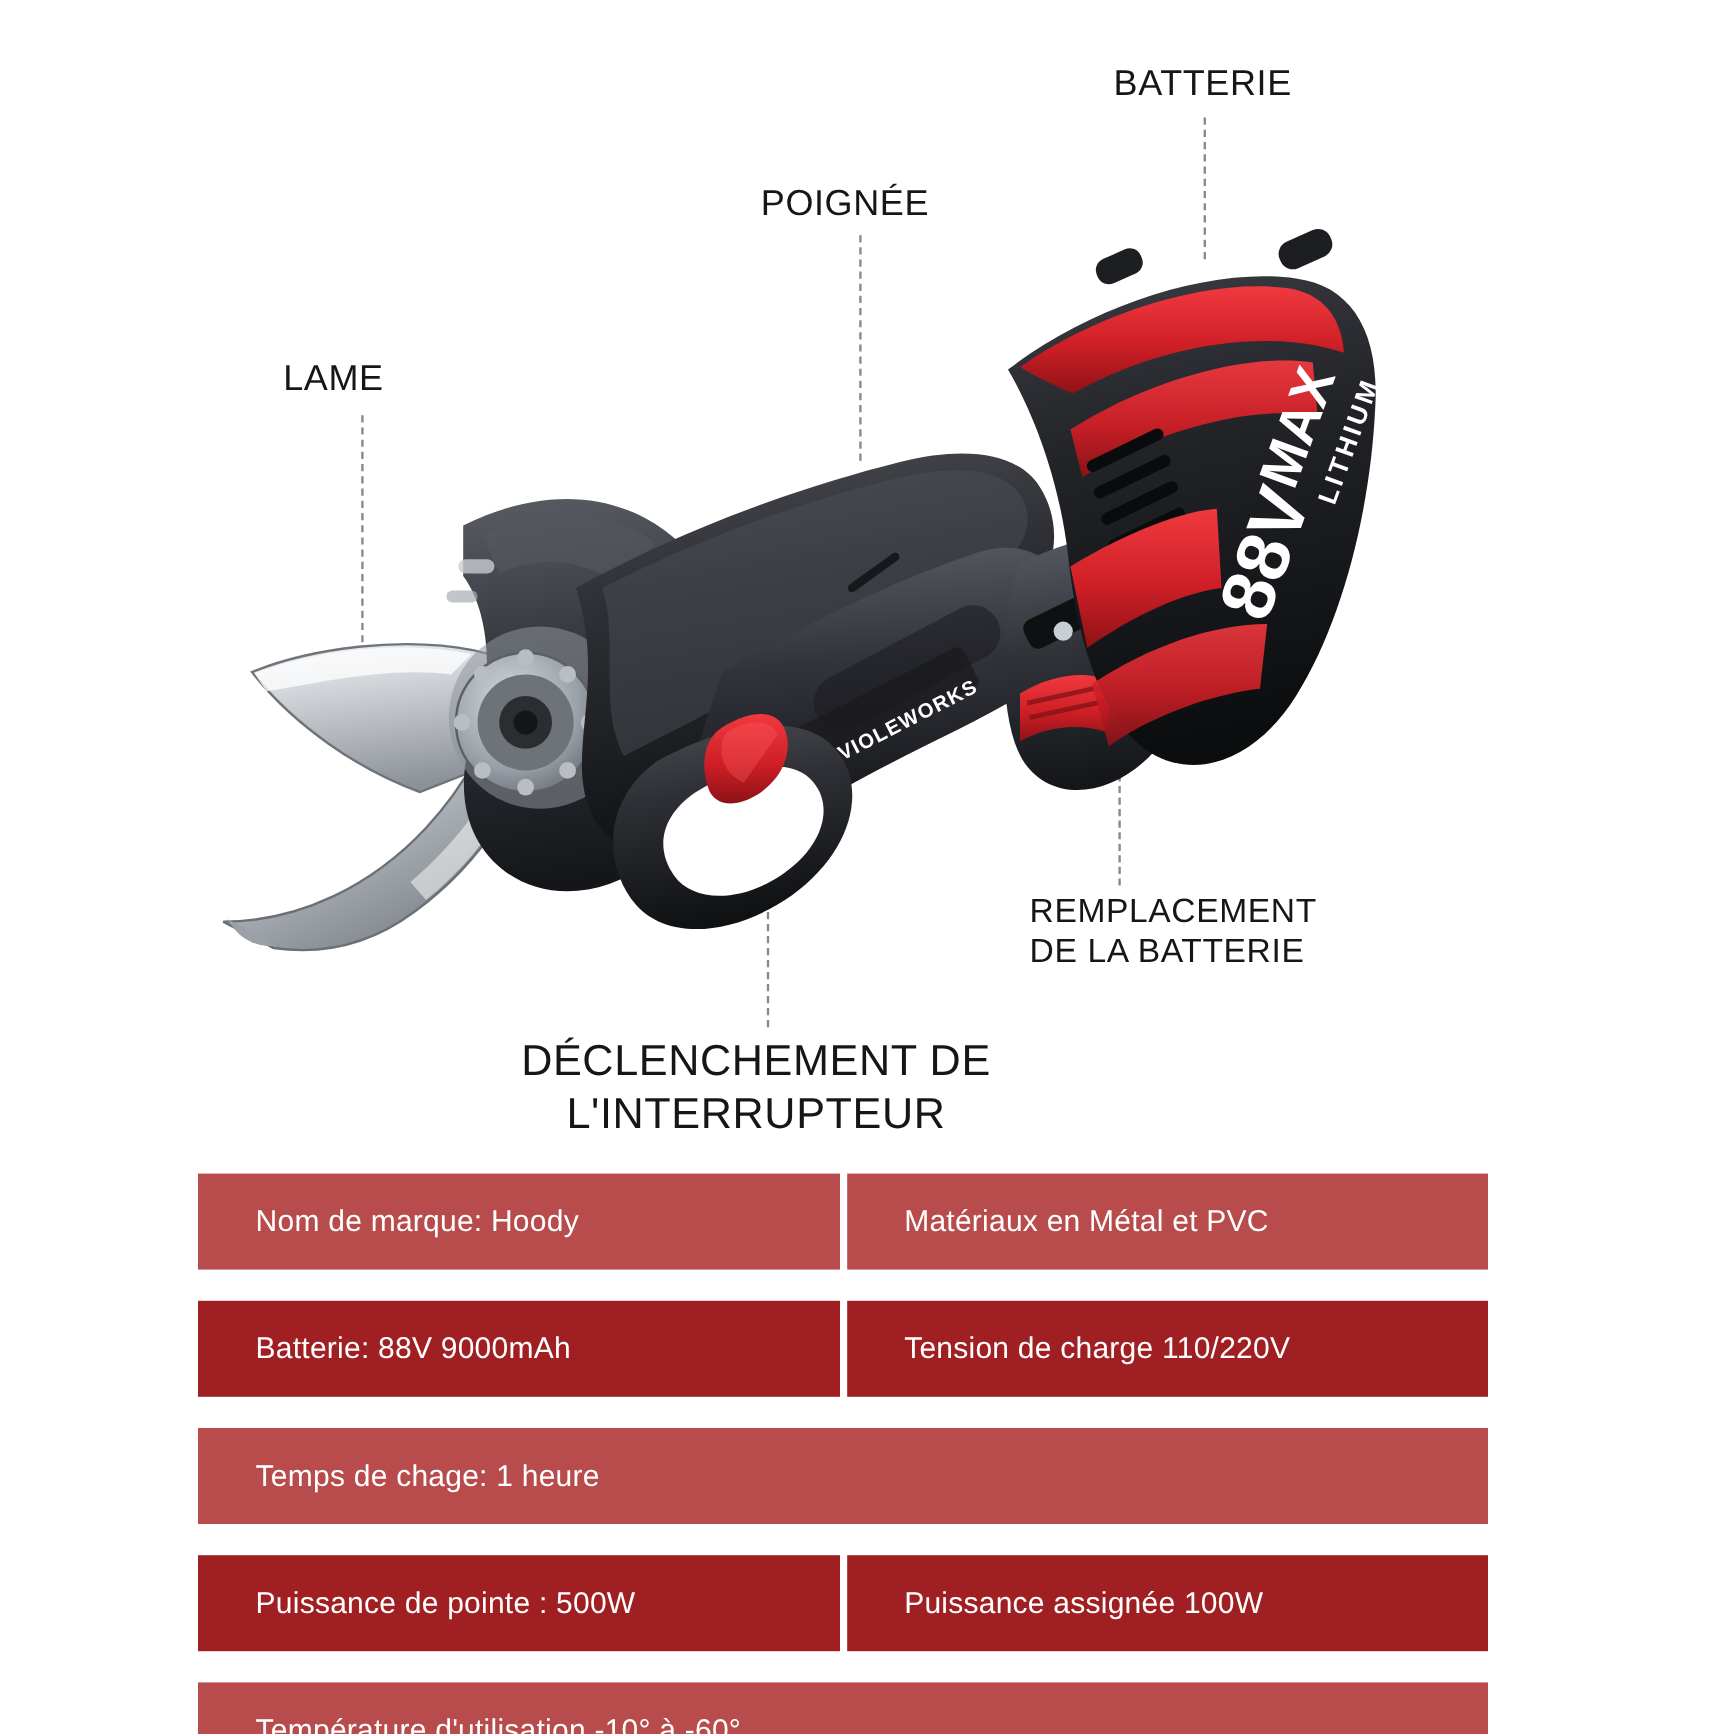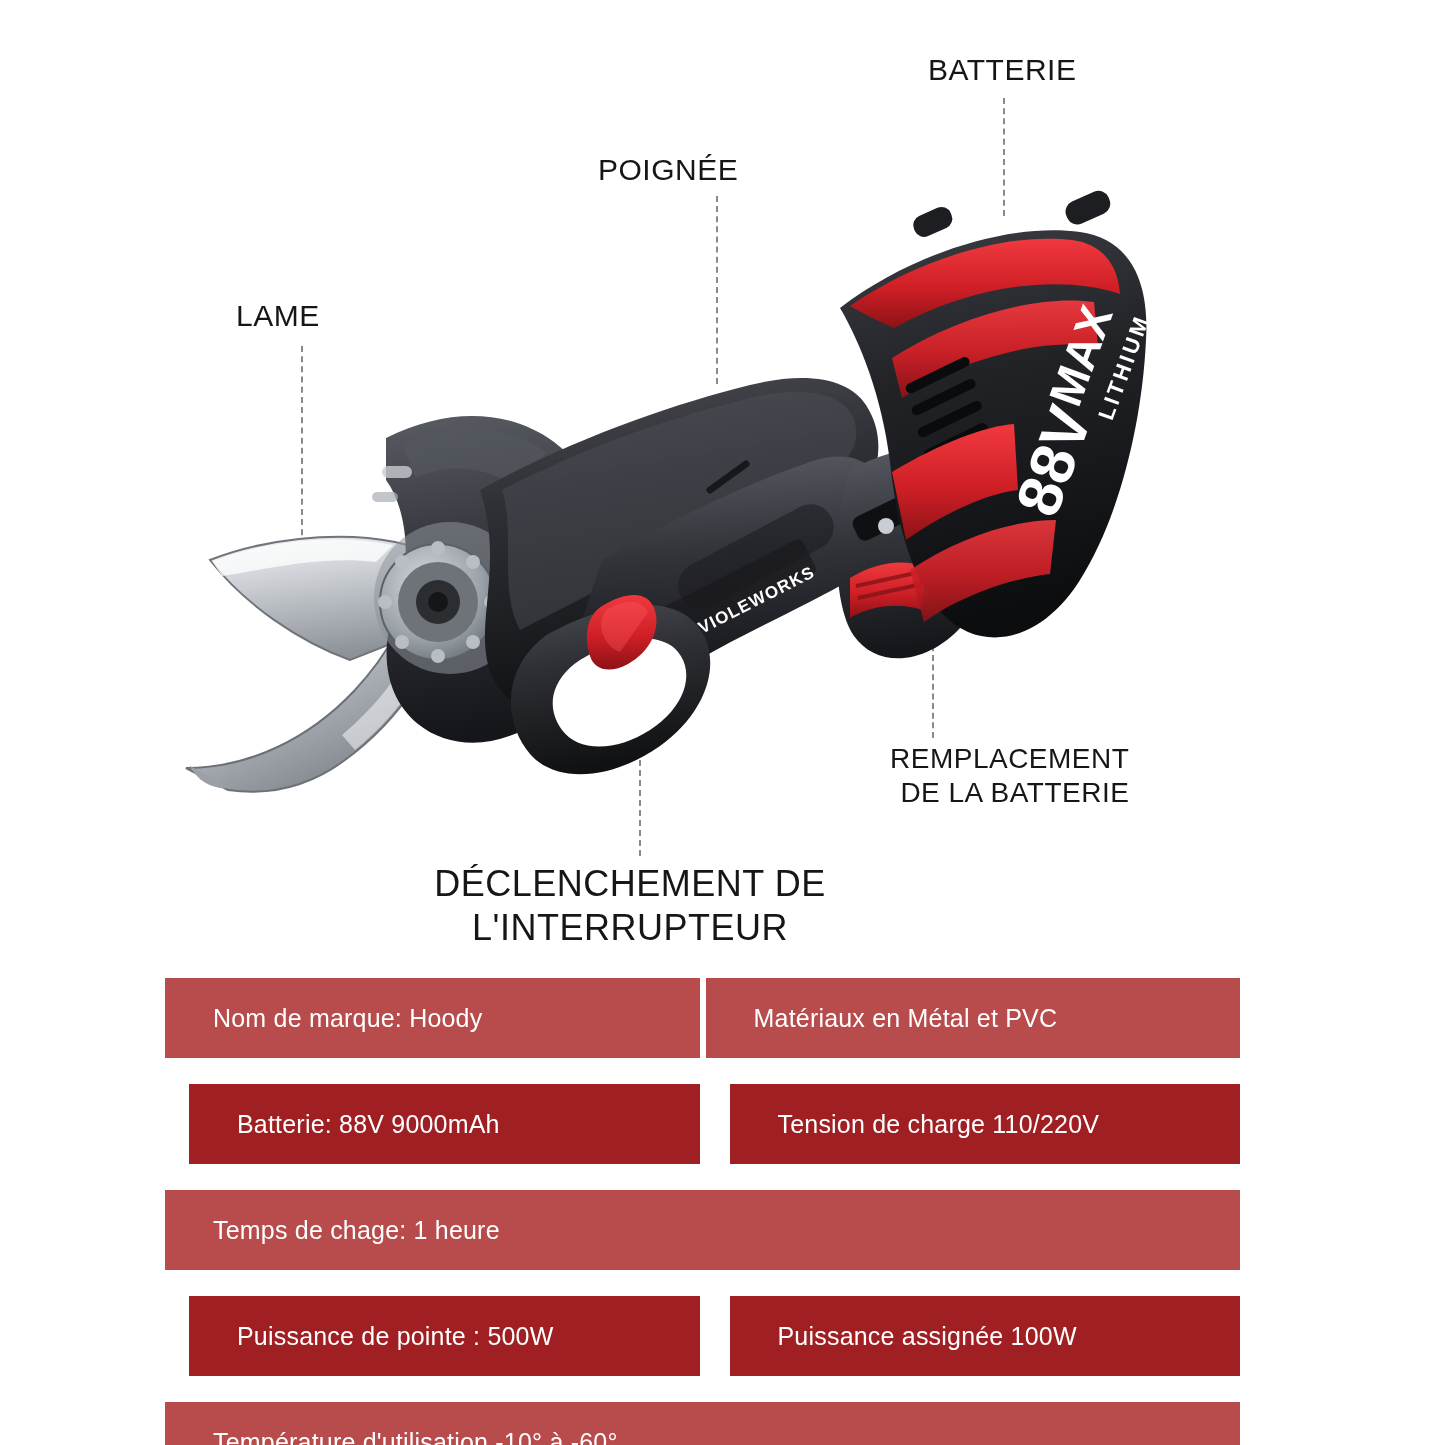--- a/index.html
+++ b/index.html
@@ -16,23 +16,23 @@
   
   .callout {
     position: absolute;
     font-weight: normal;
     color: #161616;
     letter-spacing: 0.5px;
     line-height: 1.22;
     white-space: pre-line;
   }
   #label-batterie  { left: 928px; top: 52px;  font-size: 30px; }
-  #label-poignee   { left: 598px; top: 152px; font-size: 30px; }
+  #label-poignee   { left: 634px; top: 152px; font-size: 30px; }
   #label-lame      { left: 236px; top: 298px; font-size: 30px; }
-  #label-remplacement { left: 858px; top: 742px; font-size: 28px; text-align: right; margin-left: 32px; }
+  #label-remplacement { left: 858px; top: 742px; font-size: 28px; text-align: left; }
   #label-declenchement { left: 426px; top: 862px; font-size: 36px; text-align: center; width: 408px; }
 
   
   .leader { position: absolute; border-color: #7d7d7d; }
   .leader.v { border-left: 2px dashed #8a8a8a; width: 0; }
 
   #lead-batterie { left: 1003px; top: 98px; height: 118px; }
   #lead-poignee  { left: 716px;  top: 196px; height: 188px; }
   #lead-lame     { left: 301px;  top: 346px; height: 230px; }
   #lead-remplacement { left: 932px; top: 626px; height: 112px; }
@@ -65,21 +65,21 @@
   .spec-cell {
     flex: 1 1 50%;
     display: flex;
     align-items: center;
     padding-left: 48px;
     color: #ffffff;
     font-size: 25px;
     letter-spacing: 0.2px;
   }
   .spec-cell.light { background: #b84b4b; }
-  .spec-cell.dark  { background: #a01f22; margin-left: 24px; }
+  .spec-cell.dark  { background: #a01f22; }
 </style>
 </head>
 <body>
 
 <div class="callout" id="label-batterie">BATTERIE</div>
 <div class="callout" id="label-poignee">POIGNÉE</div>
 <div class="callout" id="label-lame">LAME</div>
 <div class="callout" id="label-remplacement">REMPLACEMENT
 DE LA BATTERIE</div>
 <div class="callout" id="label-declenchement">DÉCLENCHEMENT DE

